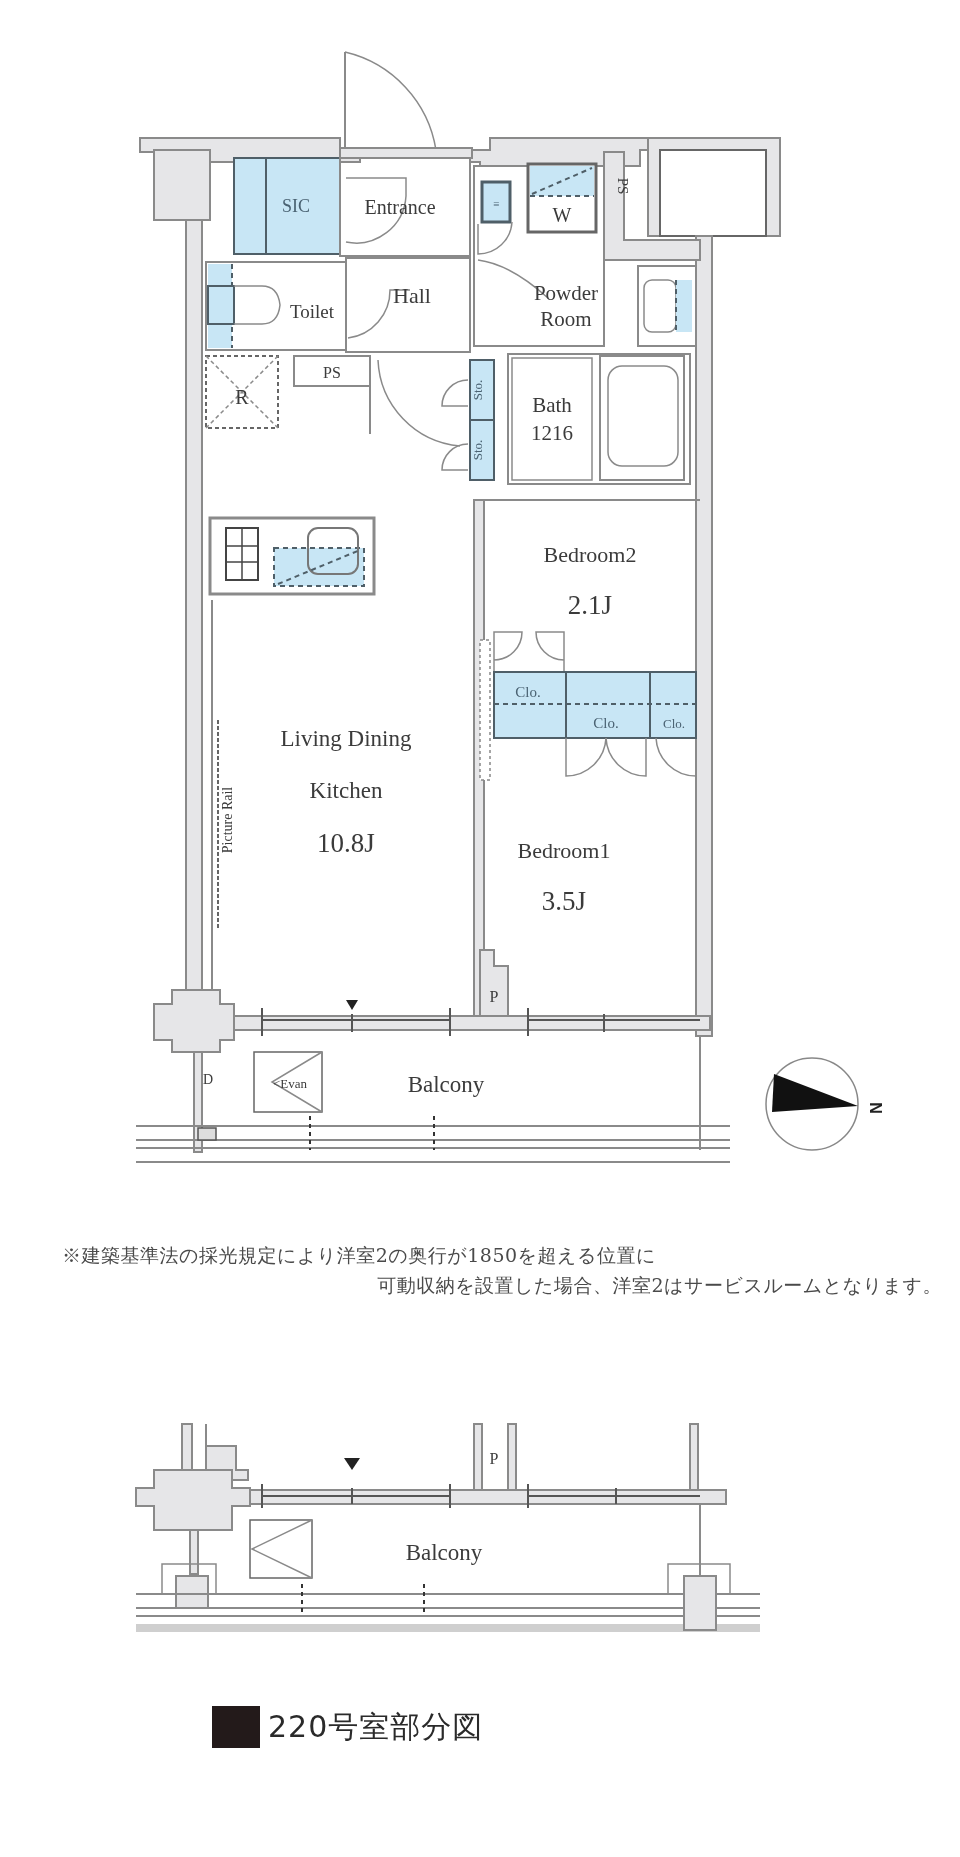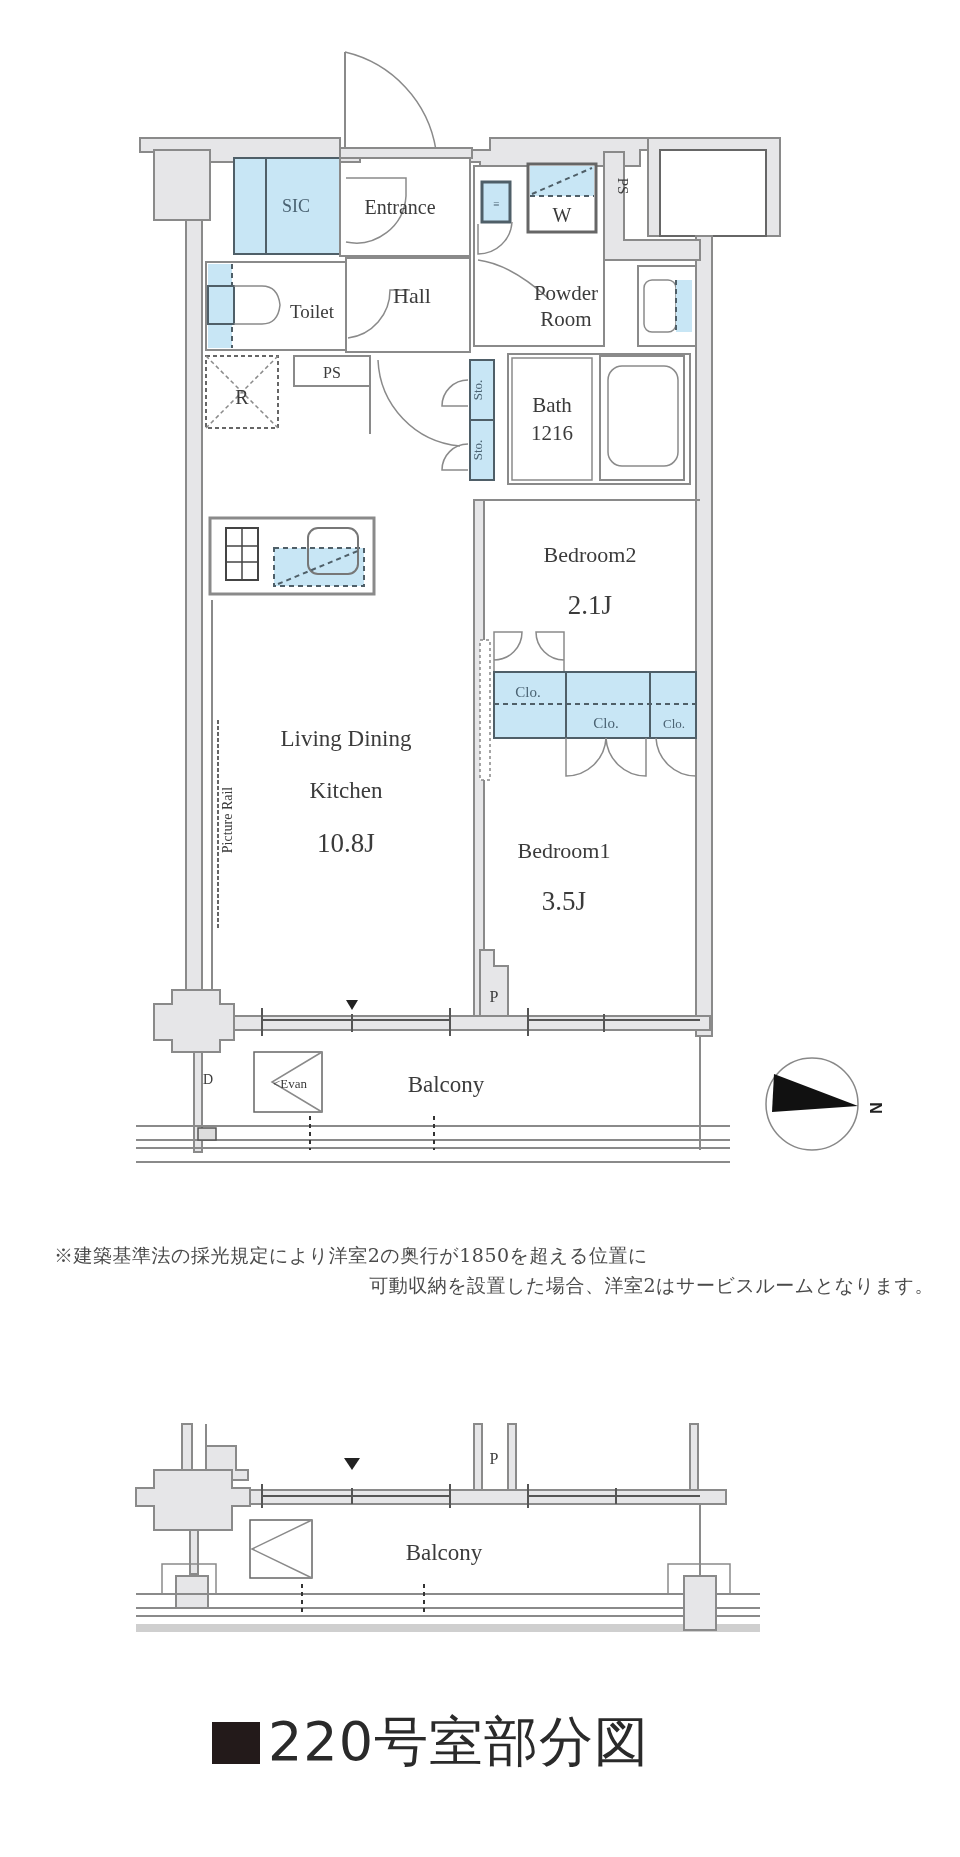--- a/index.html
+++ b/index.html
@@ -7,26 +7,26 @@
          font-family: "Liberation Serif", "DejaVu Serif", serif; color: #3a3a3a; }
   svg { position: absolute; left: 0; top: 0; }
   .lbl { font-family: "Liberation Serif", "DejaVu Serif", serif; fill: #3b3b3b; }
   .lbl-blue { font-family: "Liberation Serif", "DejaVu Serif", serif; fill: #4a6272; }
   .wall { fill: #e6e6e8; stroke: #8a8a8a; stroke-width: 2; }
   .line { stroke: #8a8a8a; stroke-width: 2; fill: none; }
   .line-d { stroke: #555; stroke-width: 2; fill: none; }
   .thin { stroke: #8a8a8a; stroke-width: 1.5; fill: none; }
   .blue { fill: #c8e6f5; stroke: #4f5f68; stroke-width: 2; }
   .dash { stroke: #4f5f68; stroke-width: 2; stroke-dasharray: 5 4; fill: none; }
-  .note { position: absolute; left: 54px; top: 1240px; width: 880px;
+  .note { position: absolute; left: 62px; top: 1240px; width: 880px;
           font-family: "DejaVu Serif", "Liberation Serif", serif; font-size: 19px;
           line-height: 30px; color: #4a4a4a; letter-spacing: 0.5px; }
   .note div:nth-child(2) { padding-left: 16px; text-align: right; }
   .title { position: absolute; left: 212px; top: 1706px; font-family: "DejaVu Sans", "Liberation Sans", sans-serif;
-           font-size: 54px; color: #2a2a2a; display: flex; align-items: center; letter-spacing: 1px; }
+           font-size: 30px; color: #2a2a2a; display: flex; align-items: center; letter-spacing: 1px; }
   .title .sq { display: inline-block; width: 48px; height: 42px; background: #231a1a; margin-right: 8px; }
 </style>
 </head>
 <body>
 
 <svg width="960" height="1857" viewBox="0 0 960 1857" xmlns="http://www.w3.org/2000/svg">
 
   <g>
 
     <path class="wall" d="M140,138 H340 V150 H360 V162 H205 V152 H140 Z"></path>

